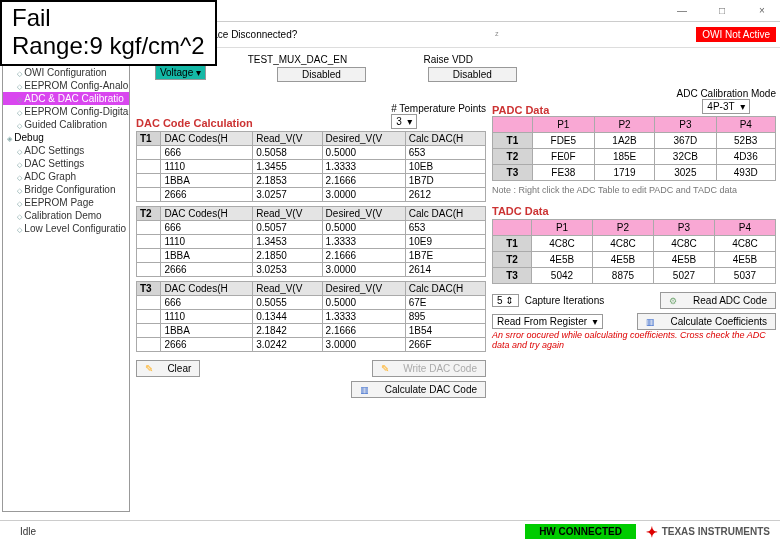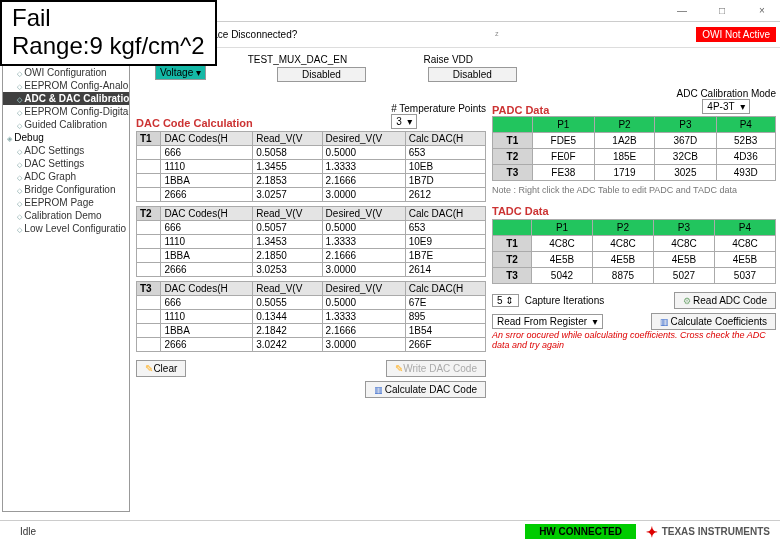--- a/index.html
+++ b/index.html
@@ -12,47 +12,47 @@
   .titlerow { height:26px; display:flex; align-items:center; justify-content:space-between; padding:0 4px 0 150px; border-bottom:1px solid #ddd;}
   .owi { background:#f00; color:#fff; padding:2px 6px; font-size:10px;}
   .zoom { color:#888; }
   .main { display:flex; height:466px; }
   .tree { width:128px; border:1px solid #999; margin:2px; padding:2px 0; overflow:hidden;}
   .tree-item { padding:1px 4px; white-space:nowrap; cursor:pointer; color:#333; }
   .tree-item::before { content:"◇ "; color:#8aa; font-size:7px; }
   .tree-item.root { font-weight:normal; color:#000; }
   .tree-item.root::before { content:"◈ "; }
   .tree-item.child { padding-left:14px; }
-  .tree-item.sel { background:#404040; color:#fff;font-weight:bold; }
+  .tree-item.sel { background:#d946ef; color:#fff; }
   .content { flex:1; padding:4px; position:relative;}
   .topctrls { display:flex; gap:14px; margin:2px 0 6px 10px;}
   .ctrlgrp { text-align:center; }
   .ctrlgrp .lbl { font-size:10px; margin-bottom:2px;}
   .ctrlgrp .val { border:1px solid #999; padding:1px 24px; background:#f2f2f2; min-width:60px; display:inline-block;margin-left:48px;}
   .sel-vol { border:1px solid #999; padding:1px 4px; background:#14b8a6;}
   .cols { display:flex; gap:6px; }
   .leftcol { width:350px; }
   .rightcol { flex:1; }
   .sectionhdr { display:flex; justify-content:space-between; align-items:flex-end; margin-bottom:2px;}
   .sectionhdr .ttl { color:#c33; font-weight:bold; font-size:11px;}
   .temppts { text-align:left;margin-top:15px; }
   table.data { border-collapse:collapse; width:100%; }
   table.data th, table.data td { border:1px solid #aaa; padding:1px 3px; font-size:10px; background:#fff;}
   table.data th { background:#e4e4e4; font-weight:normal; text-align:left;}
   table.data .rowhdr { background:#d4d4d4; font-weight:bold;}
   .btns-row { display:flex; gap:6px; align-items:center; margin-top:4px;}
-  .btn { border:1px solid #999; background:#f4f4f4; padding:2px 8px; cursor:pointer; display:inline-flex; align-items:center; gap:0;}
+  .btn { border:1px solid #999; background:#f4f4f4; padding:2px 8px; cursor:pointer; display:inline-flex; align-items:center; gap:14px;}
   .btn.disabled { color:#aaa; }
   .smallsel { border:1px solid #999; padding:1px 4px; display:inline-block;}
   .note { color:#777; font-size:9px; margin:4px 0;}
   .err { color:#d00; font-style:italic; font-size:9px; }
   .adccalmode { text-align:center; margin-bottom:2px;}
   table.padc { border-collapse:collapse; width:100%; }
   table.padc th, table.padc td { border:1px solid #aaa; padding:2px 6px; text-align:center; font-size:10px;}
-  table.padc th { background:#22c55e; font-weight:normal;}
+  table.padc th { background:#f9a8d4; font-weight:normal;}
   table.padc .rhdr { background:#d4d4d4; font-weight:bold;}
   .tadchdr { color:#c33; font-weight:bold; font-size:11px; margin:10px 0 2px 0;}
   .footer { position:absolute; bottom:0; left:0; right:0; height:22px; display:flex; align-items:center; border-top:1px solid #ccc;padding-left:16px;}
   .footer .idle { flex:1; padding-left:4px; color:#333;}
   .footer .hw { background:#0c0; color:#000; padding:2px 14px; font-weight:bold;text-align:right;}
   .footer .ti { display:flex; align-items:center; gap:4px; padding:0 10px; color:#555; font-weight:bold;}
   .footer .ti .logo { color:#d00; font-size:14px;}
   .ratio { text-align:left; font-size:9px; color:#555; margin-top:4px;}
   .ratio .chk { border:1px solid #999; width:10px; height:10px; display:inline-block; vertical-align:middle;}
   .sv { color:#bbb; margin-top:6px; font-size:10px;}

